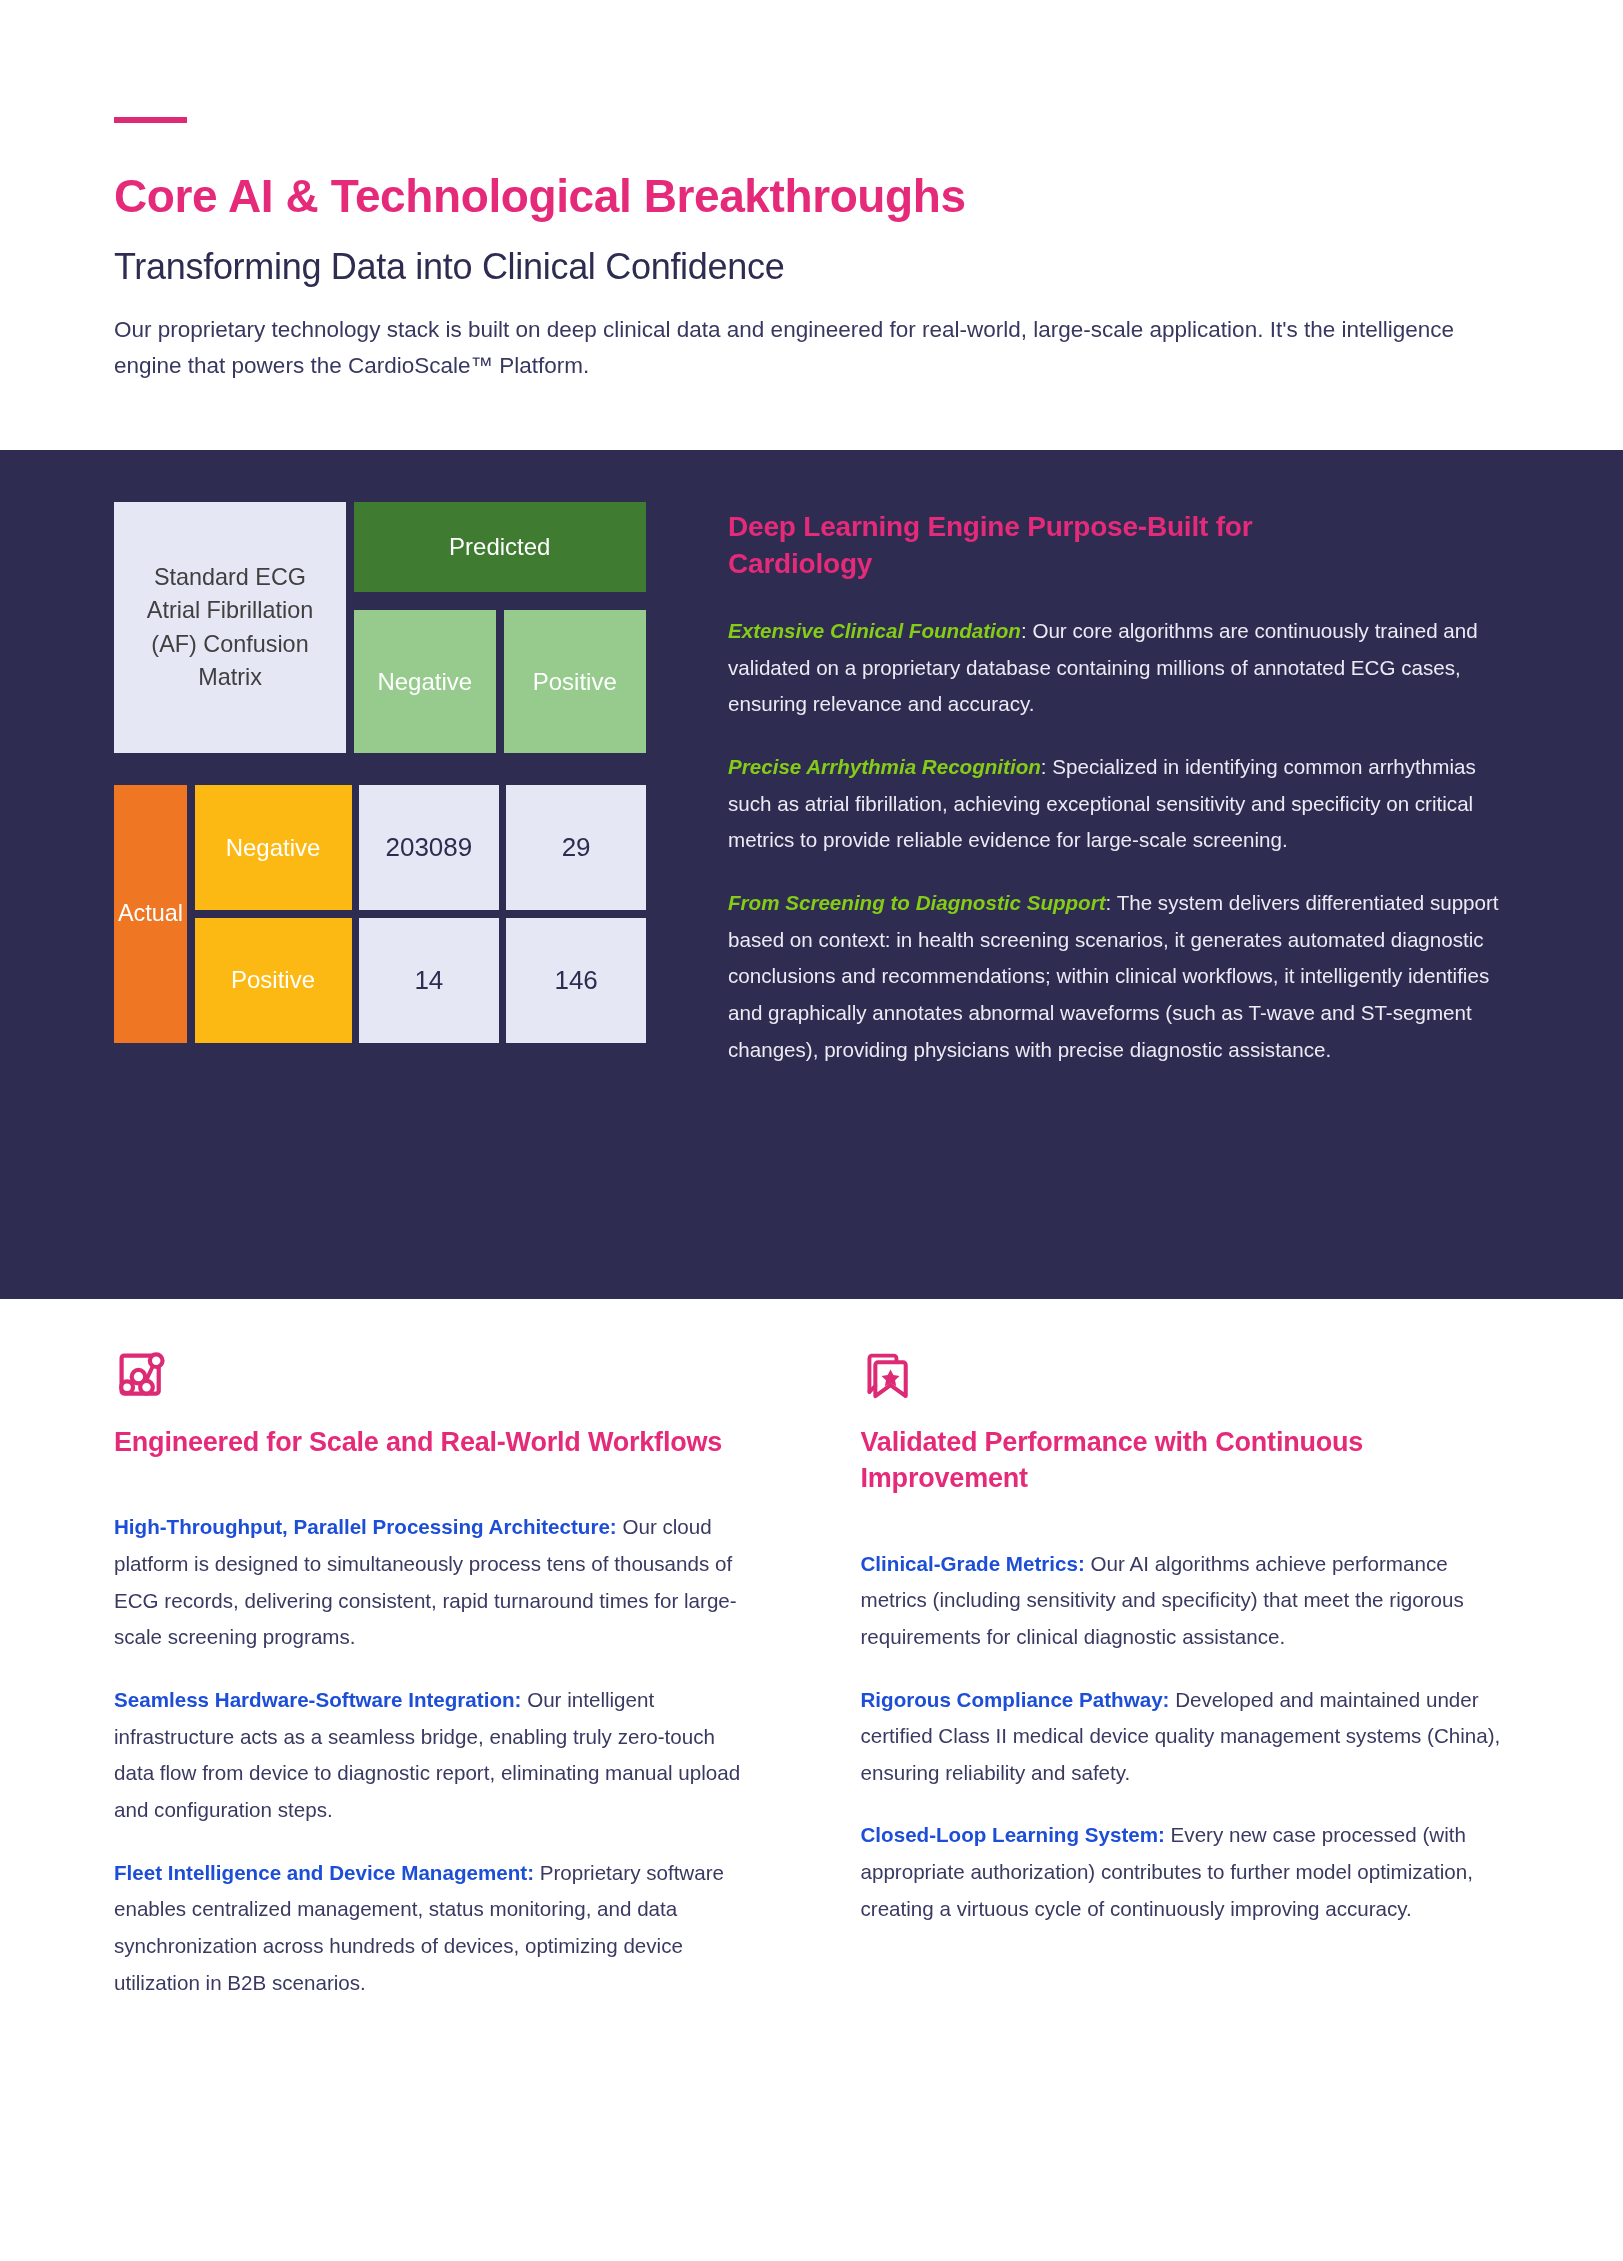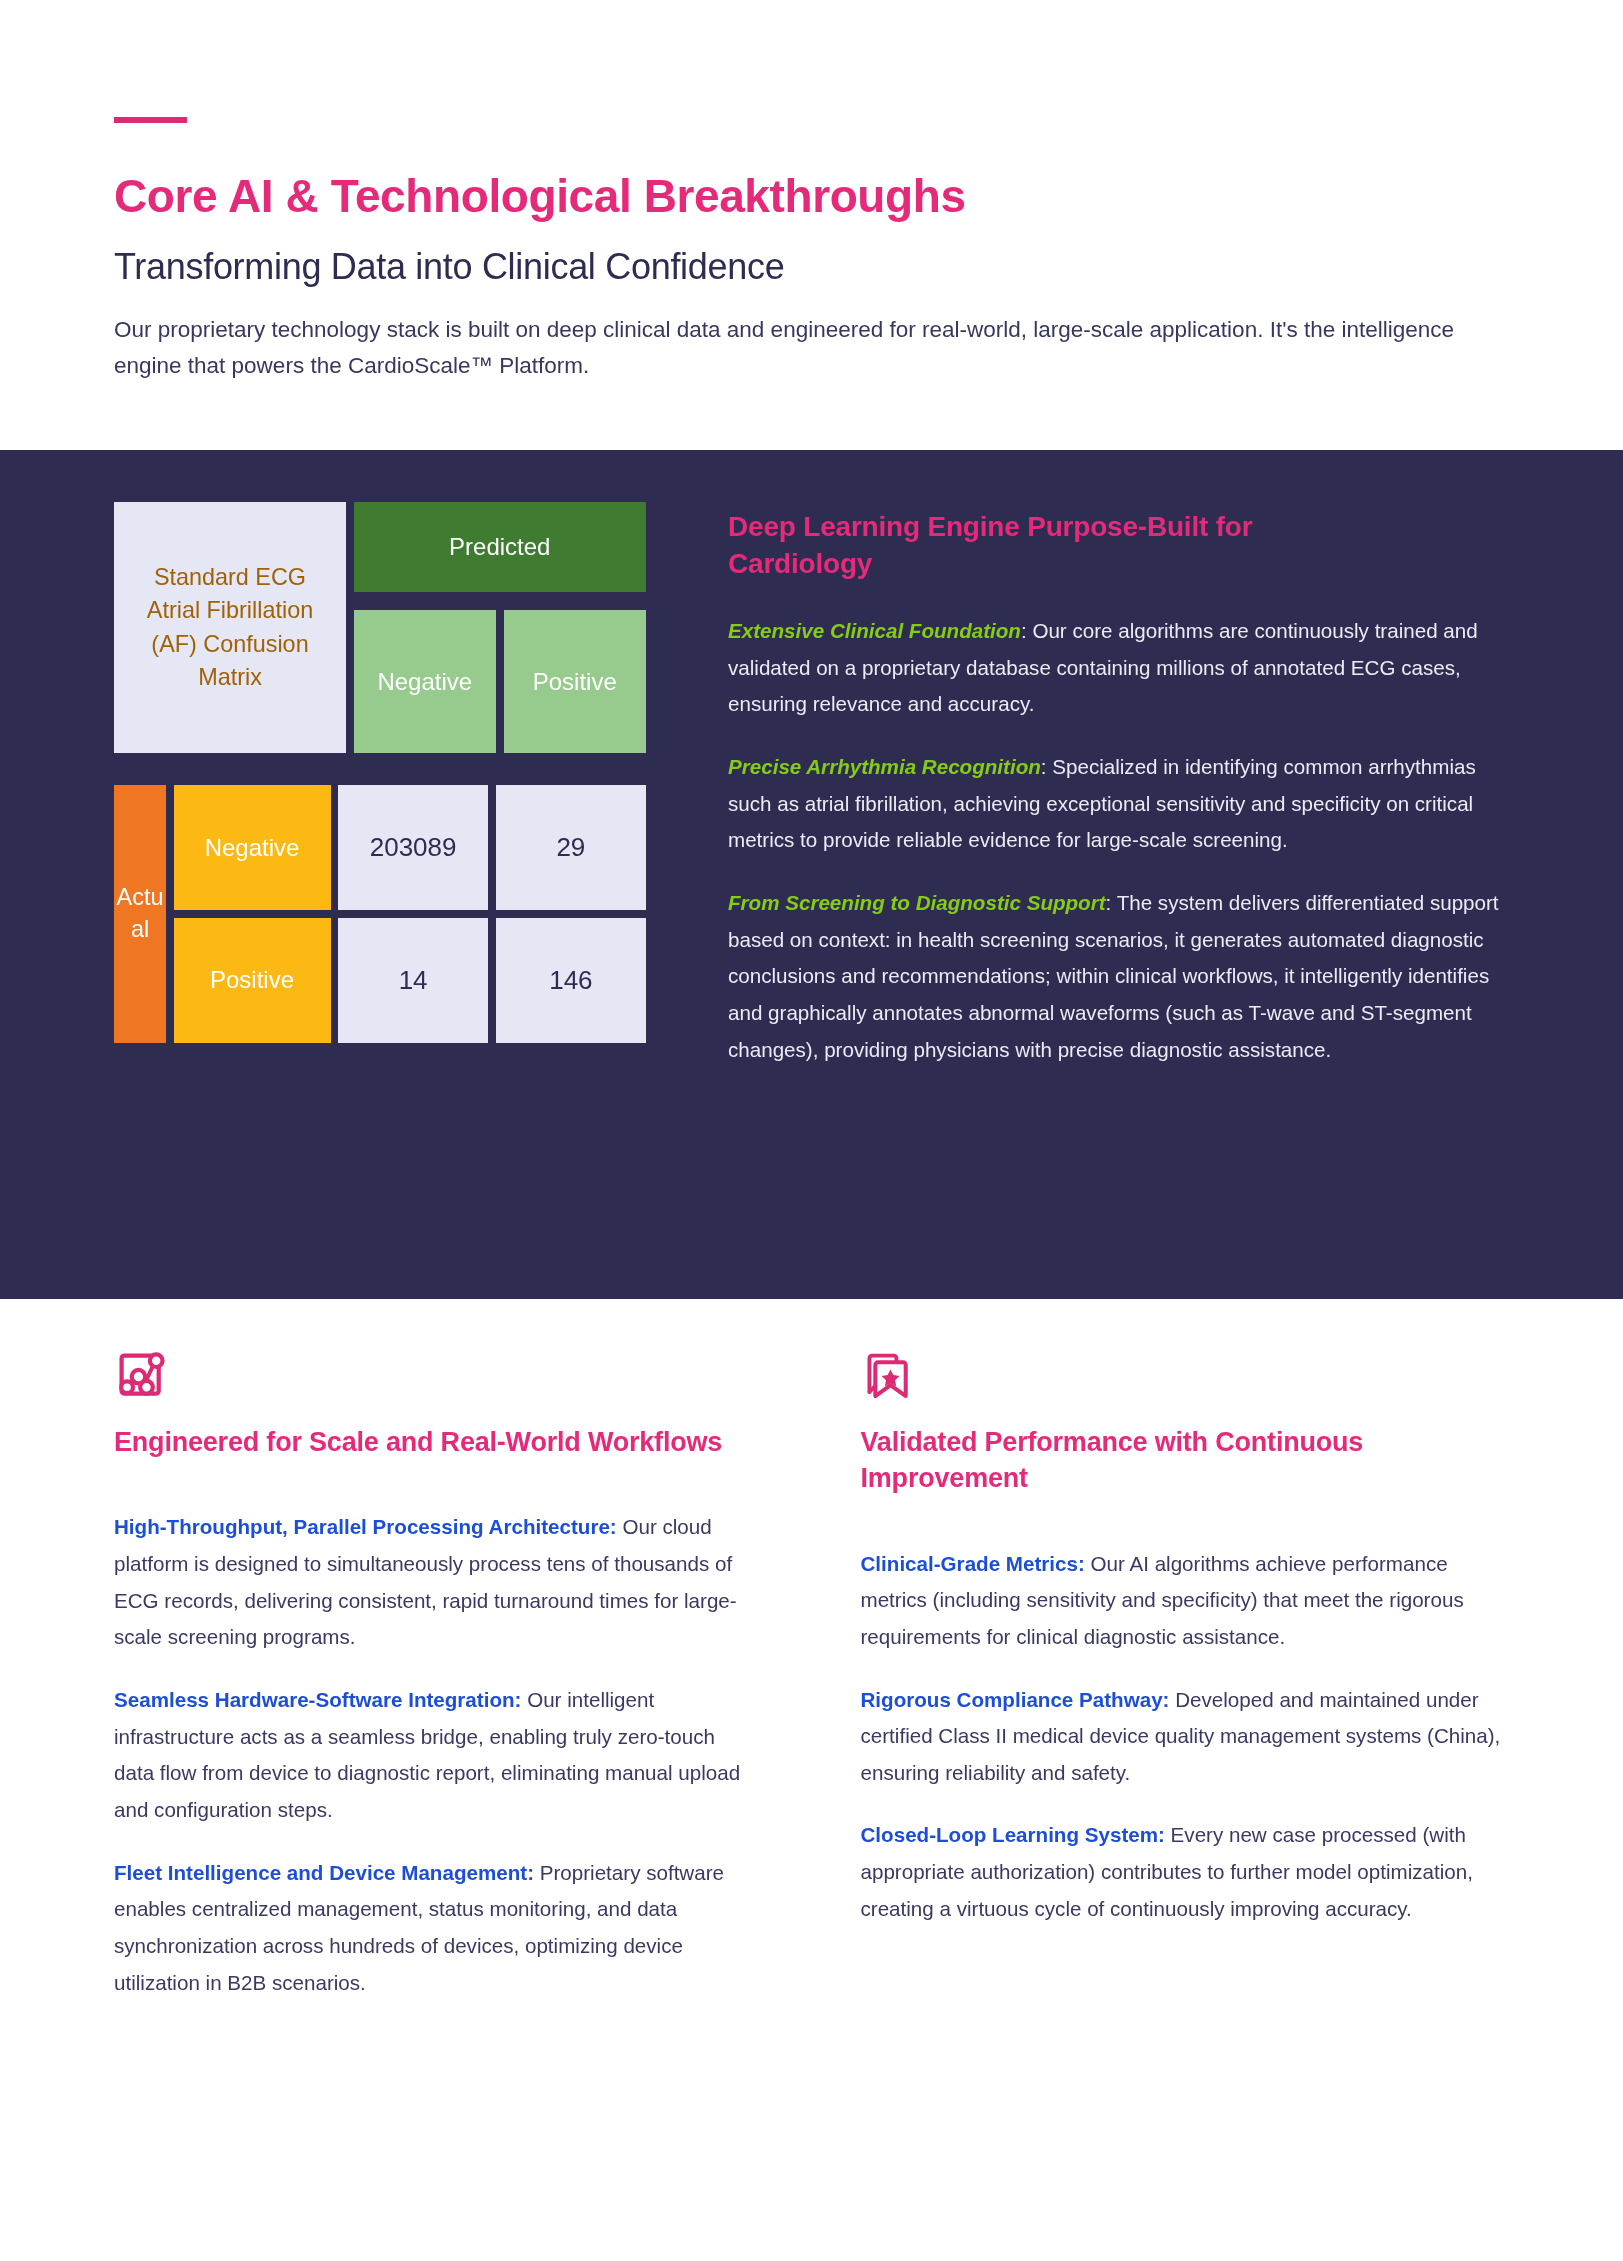--- a/index.html
+++ b/index.html
@@ -74,21 +74,21 @@
     flex: 0 0 532px;
   }
   .mx-top {
     display: flex;
     gap: 7.5px;
     margin-bottom: 32px;
   }
   .mx-title {
     width: 232px;
     background: #e6e7f5;
-    color: #a16207;
+    color: #404040;
     font-size: 23.4px;
     line-height: 1.42;
     font-weight: 300;
     text-align: center;
     display: flex;
     align-items: center;
     justify-content: center;
     padding: 17px 14px;
     min-height: 251px;
   }
@@ -122,21 +122,21 @@
     display: flex;
     align-items: center;
     justify-content: center;
   }
 
   .mx-bottom {
     display: flex;
     gap: 7.5px;
   }
   .mx-actual {
-    width: 52px;
+    width: 73px;
     background: #ef7622;
     color: #ffffff;
     font-size: 23.4px;
     font-weight: 300;
     display: flex;
     align-items: center;
     justify-content: center;
     text-align: center;
     line-height: 1.35;
     word-break: break-all;

